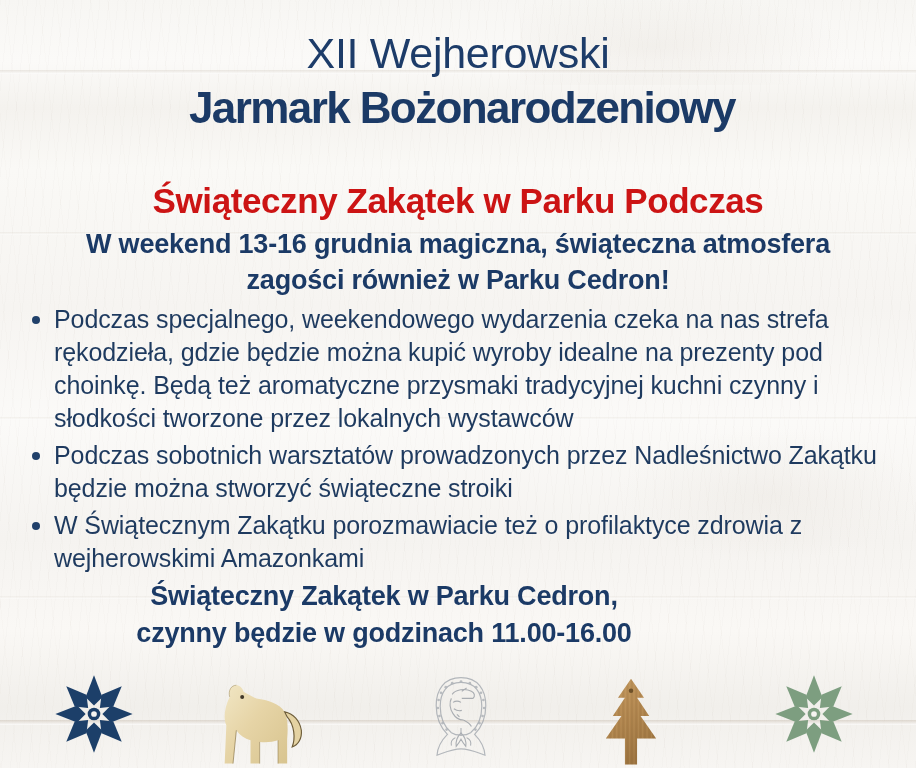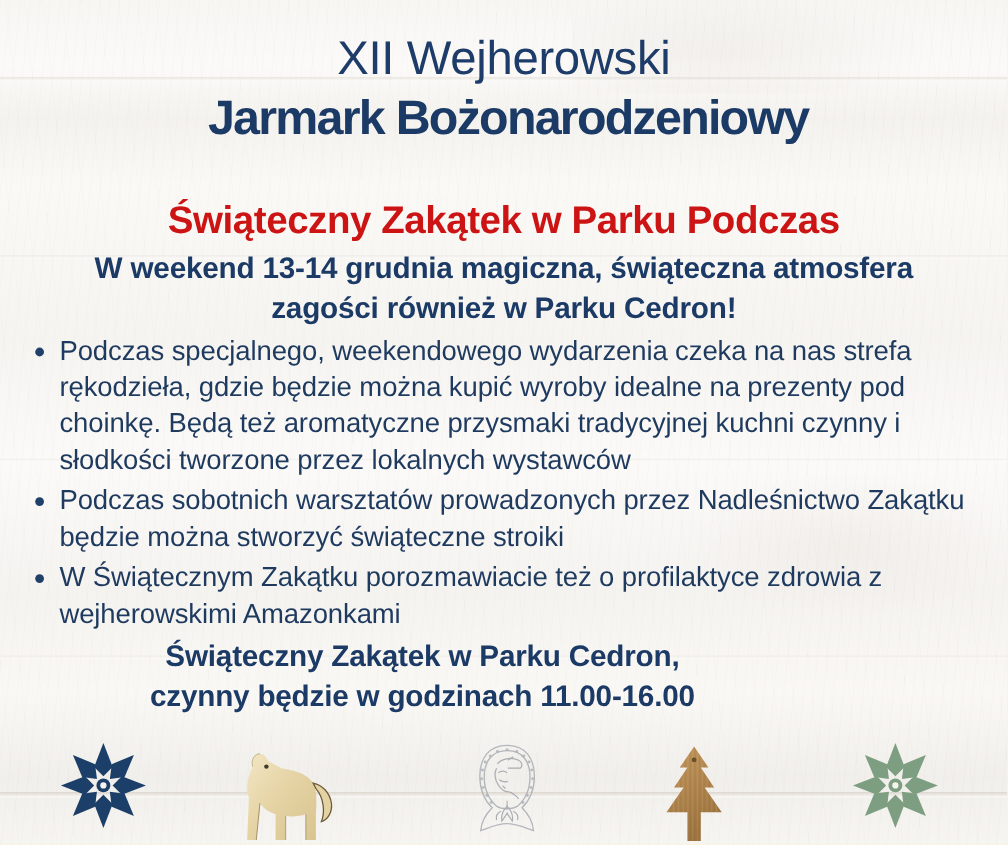--- a/index.html
+++ b/index.html
@@ -179,21 +179,21 @@
 
   <div class="content">
 
     <div class="kicker">XII Wejherowski</div>
 
     <div class="main-title">Jarmark Bożonarodzeniowy</div>
 
     <div class="subtitle-red">Świąteczny Zakątek w Parku Podczas</div>
 
     <div class="intro">
-      <div>W weekend 13-14 grudnia magiczna, świąteczna atmosfera</div>
+      <div>W weekend 13-16 grudnia magiczna, świąteczna atmosfera</div>
       <div>zagości również w Parku Cedron!</div>
     </div>
 
     <div class="bullets">
       <div class="bullet">
         <span class="dot"></span>
         <span>Podczas specjalnego, weekendowego wydarzenia czeka na nas strefa rękodzieła, gdzie będzie można kupić wyroby idealne na prezenty pod choinkę. Będą też aromatyczne przysmaki tradycyjnej kuchni czynny i słodkości tworzone przez lokalnych wystawców</span>
       </div>
       <div class="bullet">
         <span class="dot"></span>

